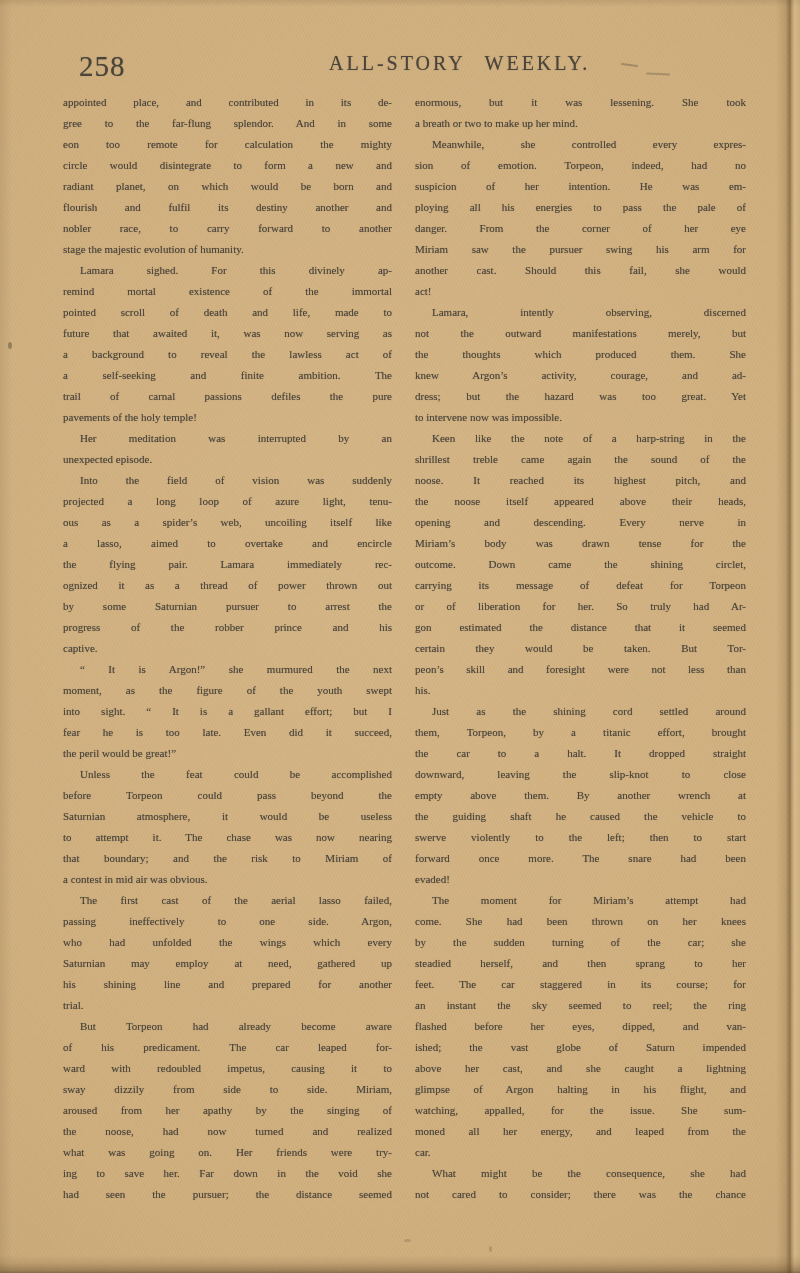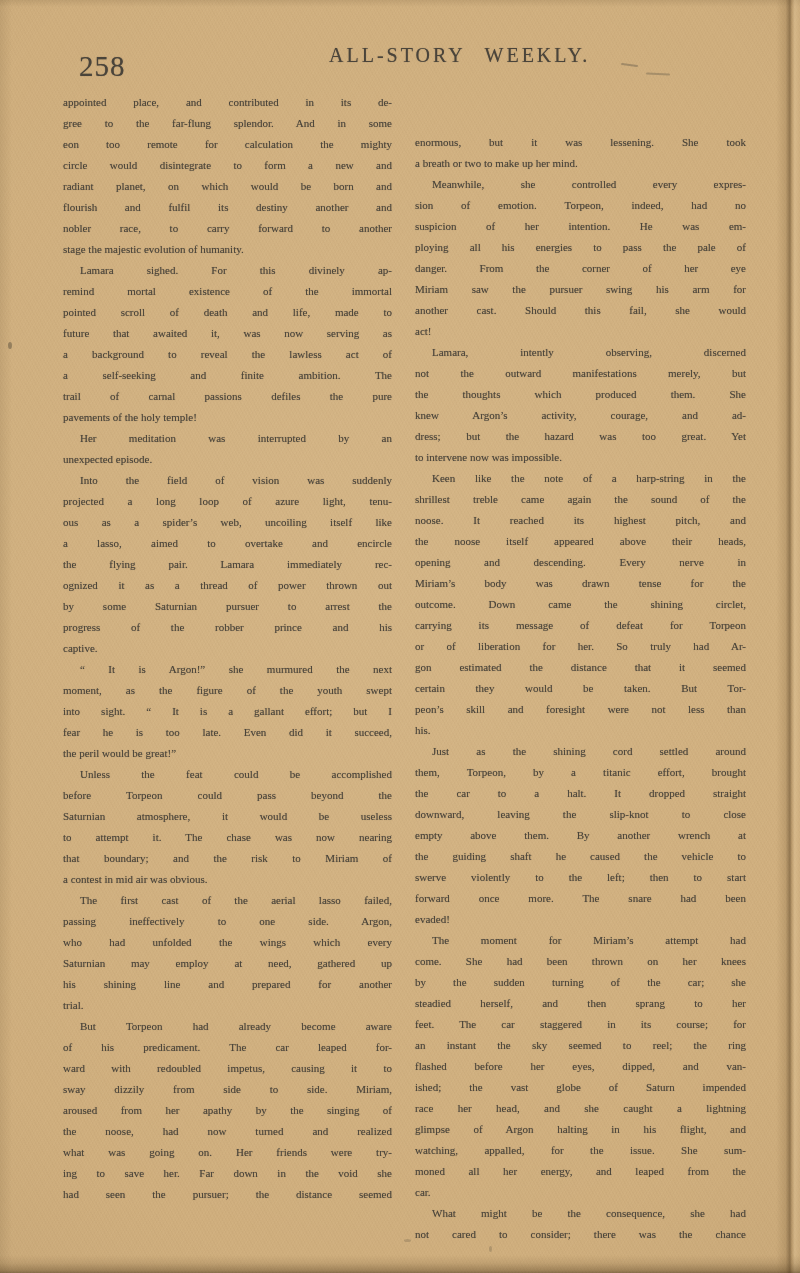--- a/index.html
+++ b/index.html
@@ -48,32 +48,32 @@
   .edge-left{
     position:absolute;top:0;left:0;width:12px;height:100%;pointer-events:none;
     background:linear-gradient(to right, rgba(90,70,40,0.12), rgba(90,70,40,0));
   }
   .pagenum{
     position:absolute;left:79px;top:50px;
     font-size:29px;letter-spacing:1px;
     text-shadow:0 0 1px rgba(74,68,58,0.55);
   }
   .title{
-    position:absolute;left:329px;top:44px;
+    position:absolute;left:329px;top:52px;
     font-size:20px;letter-spacing:3px;word-spacing:12px;
     text-shadow:0 0 1px rgba(74,68,58,0.55);
     white-space:nowrap;
   }
   .col{
     position:absolute;top:92px;
     font-size:11px;line-height:21px;
     text-shadow:0 0 0.8px rgba(74,68,58,0.5);
   }
   .col-left{left:63px;width:329px;}
-  .col-right{left:415px;width:331px;margin-top:40px;}
+  .col-right{left:415px;width:331px;}
   .line{
     height:21px;white-space:normal;
     text-align:justify;text-align-last:justify;
   }
   .line.end{text-align-last:left;}
   .line.indent{text-indent:17px;}
   
   .pencil-dash{
     position:absolute;left:621px;top:64px;width:17px;height:2px;
     background:rgba(104,94,76,0.45);transform:rotate(7deg);border-radius:1px;
@@ -194,21 +194,21 @@
       <div class="line">forward once more. The snare had been</div>
       <div class="line end">evaded!</div>
       <div class="line indent">The moment for Miriam’s attempt had</div>
       <div class="line">come. She had been thrown on her knees</div>
       <div class="line">by the sudden turning of the car; she</div>
       <div class="line">steadied herself, and then sprang to her</div>
       <div class="line">feet. The car staggered in its course; for</div>
       <div class="line">an instant the sky seemed to reel; the ring</div>
       <div class="line">flashed before her eyes, dipped, and van-</div>
       <div class="line">ished; the vast globe of Saturn impended</div>
-      <div class="line">race her head, and she caught a lightning</div>
+      <div class="line">above her cast, and she caught a lightning</div>
       <div class="line">glimpse of Argon halting in his flight, and</div>
       <div class="line">watching, appalled, for the issue. She sum-</div>
       <div class="line">moned all her energy, and leaped from the</div>
       <div class="line end">car.</div>
       <div class="line indent">What might be the consequence, she had</div>
       <div class="line">not cared to consider; there was the chance</div>
     </div>
 
   <span class="speck speck-a"></span>
   <span class="speck speck-b"></span>

